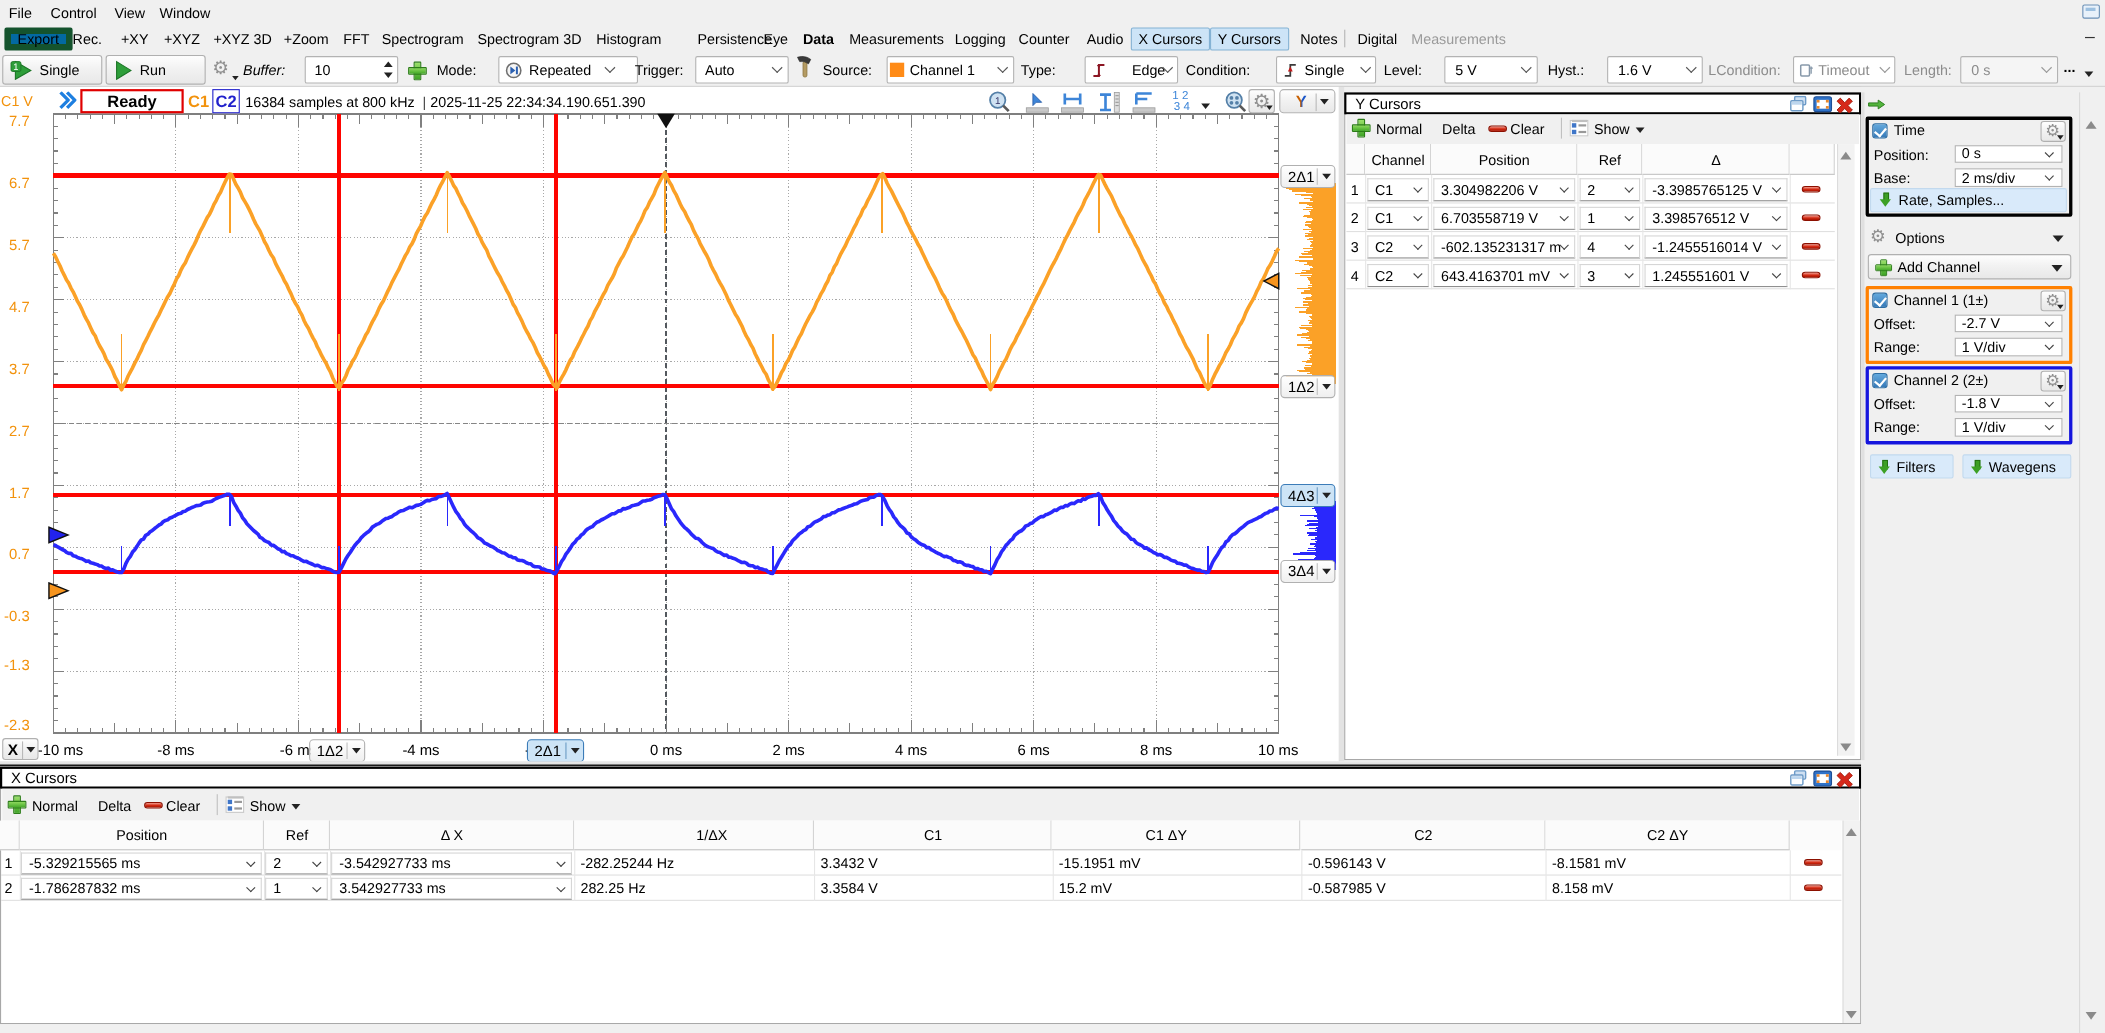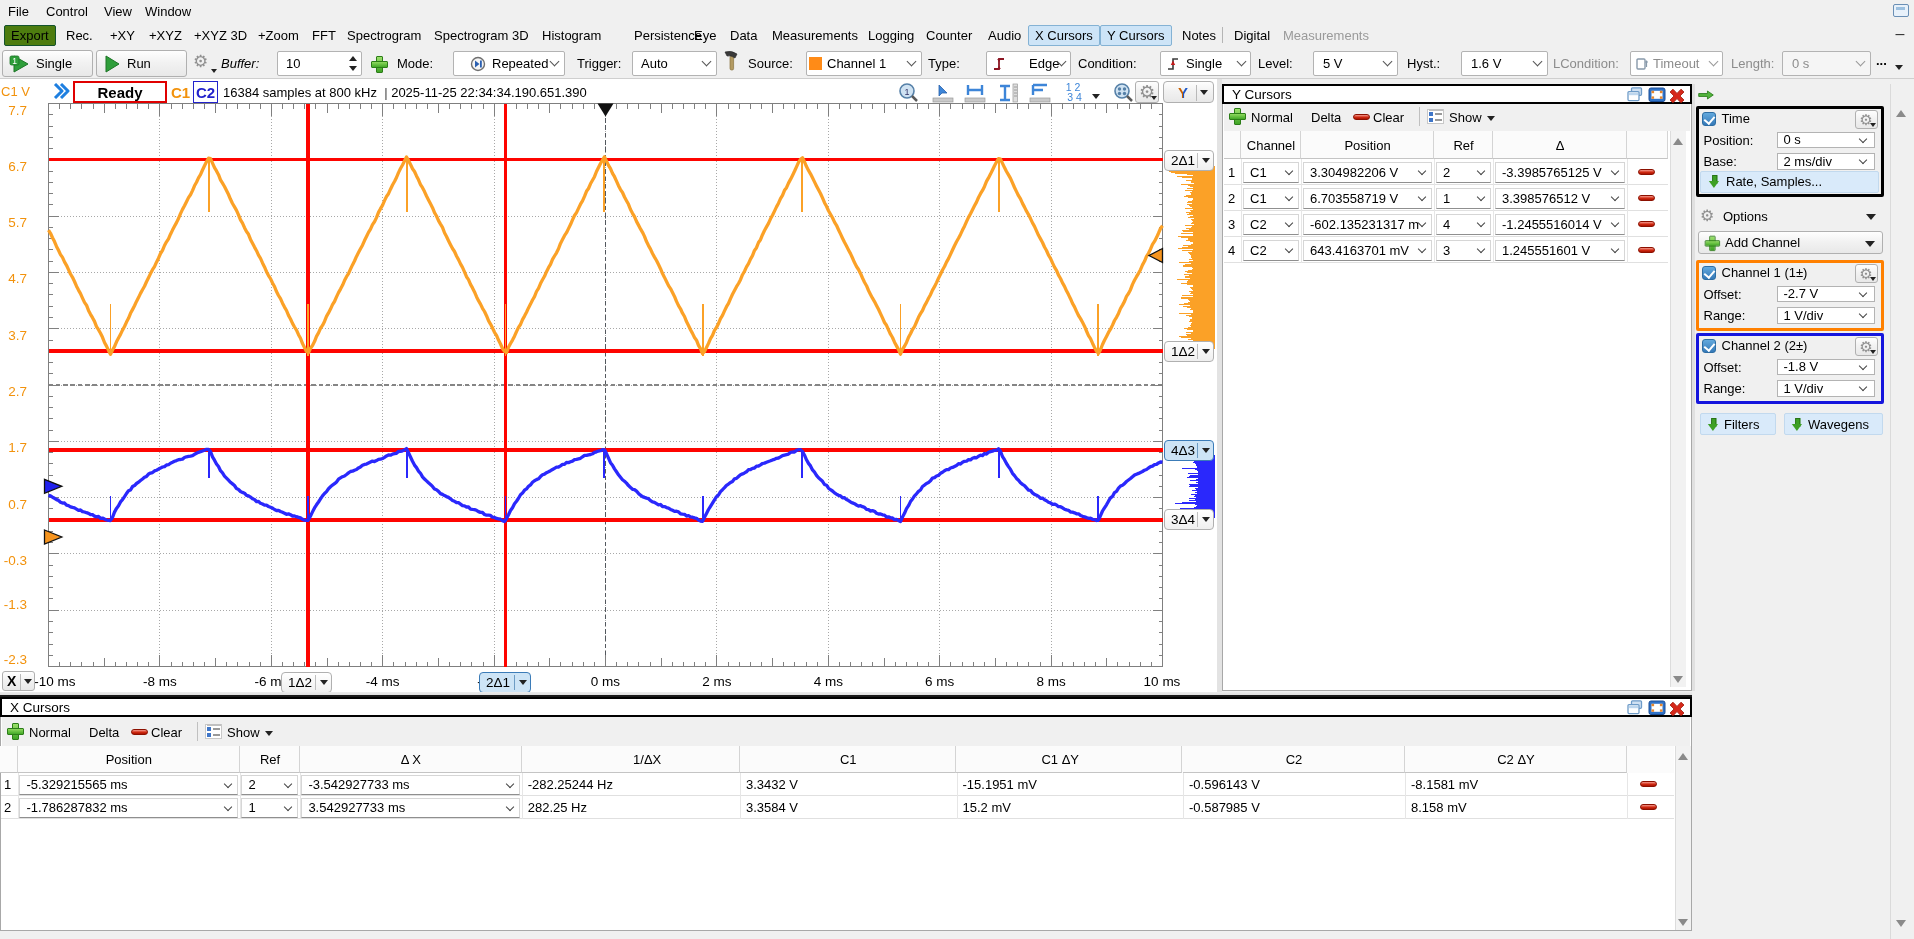--- a/index.html
+++ b/index.html
@@ -36,33 +36,33 @@
 </style></head>
 <body>
 <div style="position:absolute;left:0px;top:0px;width:1914px;height:23px;background:#f0f0f0"></div>
 <div style="position:absolute;left:8px;top:0px;height:23px;display:flex;align-items:center">File</div>
 <div style="position:absolute;left:46px;top:0px;height:23px;display:flex;align-items:center">Control</div>
 <div style="position:absolute;left:104px;top:0px;height:23px;display:flex;align-items:center">View</div>
 <div style="position:absolute;left:145px;top:0px;height:23px;display:flex;align-items:center">Window</div>
 <div style="position:absolute;left:1893px;top:4px;width:16px;height:13px;border:1px solid #6a8fb5;background:#e8f1fa;border-radius:2px">
     <div style="position:absolute;left:2px;top:2px;width:9px;height:3px;background:#9cc0e0"></div>
   </div>
-<div class="tab" style="left:4px;background:#4d7c0f;border:1px solid #14532d;">Export</div>
+<div class="tab" style="left:4px;background:#0369a1;border:6px solid #14532d;">Export</div>
 <div class="tab" style="left:60px;">Rec.</div>
 <div class="tab" style="left:104px;">+XY</div>
 <div class="tab" style="left:143px;">+XYZ</div>
 <div class="tab" style="left:188px;">+XYZ 3D</div>
 <div class="tab" style="left:252px;">+Zoom</div>
 <div class="tab" style="left:306px;">FFT</div>
 <div class="tab" style="left:341px;">Spectrogram</div>
 <div class="tab" style="left:428px;">Spectrogram 3D</div>
 <div class="tab" style="left:536px;">Histogram</div>
 <div class="tab" style="left:628px;">Persistence</div>
 <div class="tab" style="left:688px;">Eye</div>
-<div class="tab" style="left:724px;">Data</div>
+<div class="tab" style="left:724px;font-weight:bold;">Data</div>
 <div class="tab" style="left:766px;">Measurements</div>
 <div class="tab" style="left:862px;">Logging</div>
 <div class="tab" style="left:920px;">Counter</div>
 <div class="tab" style="left:982px;">Audio</div>
 <div class="tab tabsel" style="left:1028px">X Cursors</div>
 <div class="tab tabsel" style="left:1100px">Y Cursors</div>
 <div class="tab" style="left:1176px">Notes</div>
 <div style="position:absolute;left:1222px;top:27px;width:1px;height:16px;background:#b5b5b5"></div>
 <div class="tab" style="left:1228px">Digital</div>
 <div class="tab" style="left:1277px;color:#9a9a9a">Measurements</div>
@@ -88,21 +88,21 @@
     <span style="position:absolute;left:8px;top:4px">10</span>
     <div style="position:absolute;right:2px;top:2px;width:13px;height:9px;display:flex;align-items:center;justify-content:center">
       <div style="width:0;height:0;border-left:4px solid transparent;border-right:4px solid transparent;border-bottom:5px solid #222"></div>
     </div>
     <div style="position:absolute;right:2px;bottom:2px;width:13px;height:9px;display:flex;align-items:center;justify-content:center">
       <div style="width:0;height:0;border-left:4px solid transparent;border-right:4px solid transparent;border-top:5px solid #222"></div>
     </div>
   </div>
 <div class="gplus" style="position:absolute;left:371px;top:56px;"></div>
 <div class="lbl" style="position:absolute;left:397px;top:47px;height:32px;">Mode:</div>
-<div class="combo" style="position:absolute;left:453px;top:51px;width:112px;height:25px;padding-left:16px">
+<div class="combo" style="position:absolute;left:453px;top:51px;width:127px;height:25px;padding-left:5px">
     <svg width="16" height="16" viewBox="0 0 16 16" shape-rendering="auto">
       <circle cx="8" cy="8" r="6.5" fill="#f5f5f5" stroke="#707070" stroke-width="1.4"></circle>
       <path d="M5 4.5 L9.5 8 L5 11.5 Z" fill="#2a5fb0"></path>
       <rect x="10" y="4.5" width="1.8" height="7" fill="#2a5fb0"></rect>
     </svg>
     <span style="margin-left:6px">Repeated</span>
     <div class="chev" style="position:absolute;left:97px"></div>
   </div>
 <div class="lbl" style="position:absolute;left:577px;top:47px;height:32px;">Trigger:</div>
 <div class="combo" style="position:absolute;left:632px;top:51px;width:85px;height:25px;padding-left:8px">Auto<div class="chev" style="position:absolute;left:70px"></div></div>

